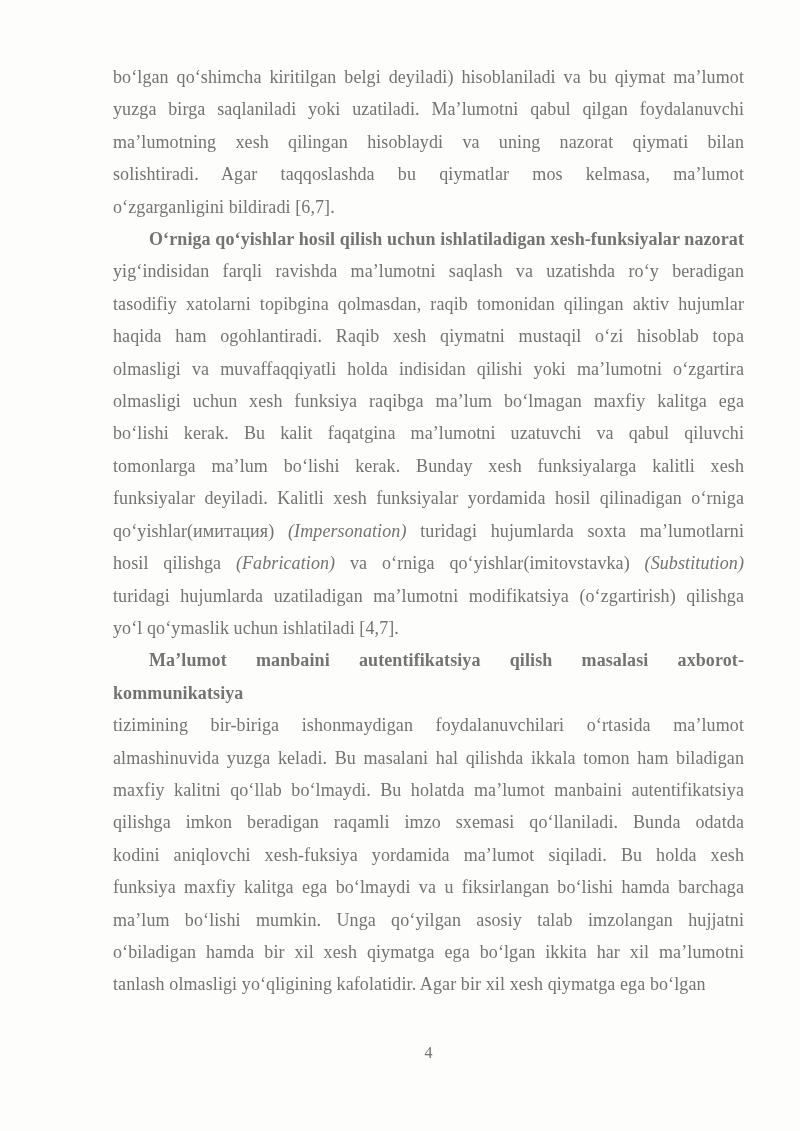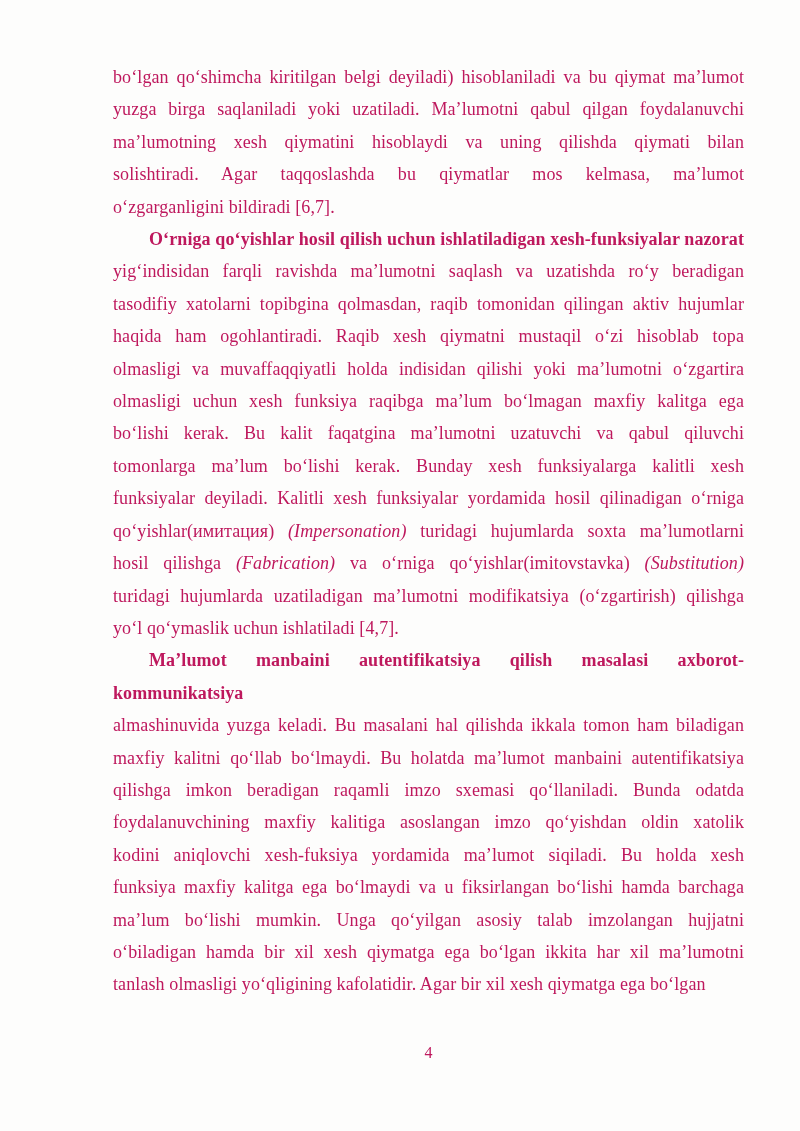--- a/index.html
+++ b/index.html
@@ -6,21 +6,21 @@
     margin: 0;
     padding: 0;
     background: #ffffff;
   }
   .sheet {
     position: relative;
     width: 800px;
     height: 1131px;
     background: #fdfdfc;
     font-family: "Liberation Serif", "DejaVu Serif", serif;
-    color: #be185d;
+    color: #737373;
     overflow: hidden;
   }
   .textblock {
     position: absolute;
     left: 113px;
     top: 61px;
     width: 631px;
   }
   .para {
     margin: 0;
@@ -55,21 +55,21 @@
 </style>
 </head>
 <body>
 
 <div class="sheet">
   <div class="textblock">
 
     <div class="para">
       <div class="line">bo‘lgan qo‘shimcha kiritilgan belgi deyiladi) hisoblaniladi va bu qiymat ma’lumot</div>
       <div class="line">yuzga birga saqlaniladi yoki uzatiladi. Ma’lumotni qabul qilgan foydalanuvchi</div>
-      <div class="line">ma’lumotning xesh qiymatini hisoblaydi va uning qilishda qiymati bilan</div>
+      <div class="line">ma’lumotning xesh qilingan hisoblaydi va uning nazorat qiymati bilan</div>
       <div class="line">solishtiradi. Agar taqqoslashda bu qiymatlar mos kelmasa, ma’lumot</div>
       <div class="line last">o‘zgarganligini bildiradi [6,7].</div>
     </div>
 
     <div class="para">
       <div class="line indent">O‘rniga qo‘yishlar hosil qilish uchun ishlatiladigan xesh-funksiyalar nazorat</div>
       <div class="line">yig‘indisidan farqli ravishda ma’lumotni saqlash va uzatishda ro‘y beradigan</div>
       <div class="line">tasodifiy xatolarni topibgina qolmasdan, raqib tomonidan qilingan aktiv hujumlar</div>
       <div class="line">haqida ham ogohlantiradi. Raqib xesh qiymatni mustaqil o‘zi hisoblab topa</div>
       <div class="line">olmasligi va muvaffaqqiyatli holda indisidan qilishi yoki ma’lumotni o‘zgartira</div>
@@ -82,24 +82,24 @@
       </div>
       <div class="line">
         <span>hosil qilishga </span><span class="it">(Fabrication)</span><span> va o‘rniga qo‘yishlar(imitovstavka) </span><span class="it">(Substitution)</span>
       </div>
       <div class="line">turidagi hujumlarda uzatiladigan ma’lumotni modifikatsiya (o‘zgartirish) qilishga</div>
       <div class="line last">yo‘l qo‘ymaslik uchun ishlatiladi [4,7].</div>
     </div>
 
     <div class="para">
       <div class="line indent">Ma’lumot manbaini autentifikatsiya qilish masalasi axborot-kommunikatsiya</div>
+      <div class="line">tizimining bir-biriga ishonmaydigan foydalanuvchilari o‘rtasida ma’lumot</div>
       <div class="line">almashinuvida yuzga keladi. Bu masalani hal qilishda ikkala tomon ham biladigan</div>
       <div class="line">maxfiy kalitni qo‘llab bo‘lmaydi. Bu holatda ma’lumot manbaini autentifikatsiya</div>
       <div class="line">qilishga imkon beradigan raqamli imzo sxemasi qo‘llaniladi. Bunda odatda</div>
-      <div class="line">foydalanuvchining maxfiy kalitiga asoslangan imzo qo‘yishdan oldin xatolik</div>
       <div class="line">kodini aniqlovchi xesh-fuksiya yordamida ma’lumot siqiladi. Bu holda xesh</div>
       <div class="line">funksiya maxfiy kalitga ega bo‘lmaydi va u fiksirlangan bo‘lishi hamda barchaga</div>
       <div class="line">ma’lum bo‘lishi mumkin. Unga qo‘yilgan asosiy talab imzolangan hujjatni</div>
       <div class="line">o‘biladigan hamda bir xil xesh qiymatga ega bo‘lgan ikkita har xil ma’lumotni</div>
       <div class="line last">tanlash olmasligi yo‘qligining kafolatidir. Agar bir xil xesh qiymatga ega bo‘lgan</div>
     </div>
 
   </div>
 
   <div class="pagenum">4</div>

